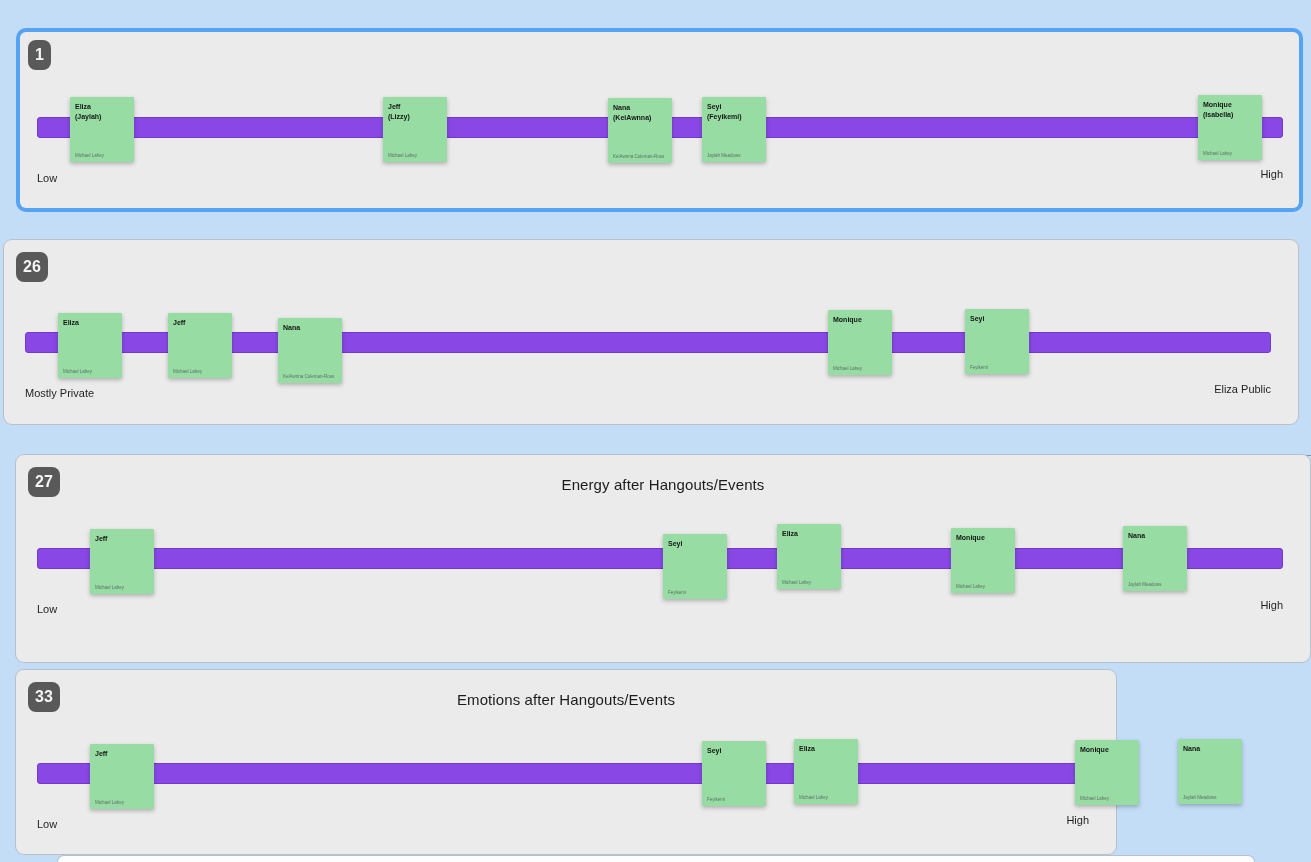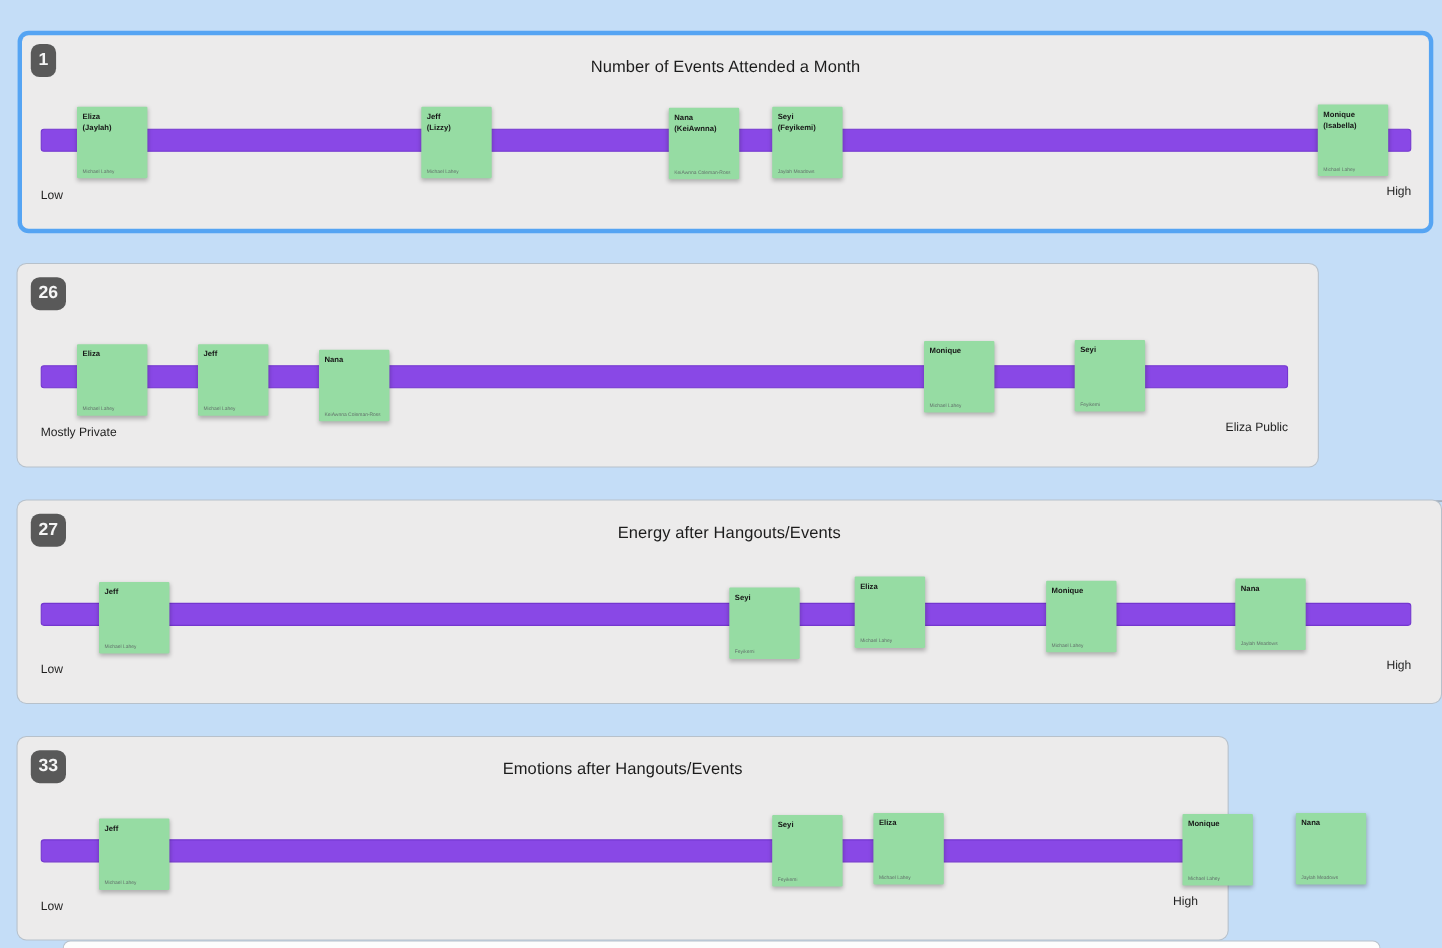--- a/index.html
+++ b/index.html
@@ -49,21 +49,20 @@
   }
 </style>
 </head>
 <body>
 
 <div class="canvas" id="canvas">
   <div class="edge-line" style="left:150px; top:455px; width:1161px;"></div>
   <div class="next-frame-sliver" style="left:58px; top:856px; width:1196px; height:8px;"></div>
 <section class="frame selected" style="left: 20px; top: 32px; width: 1279px; height: 176px;">
     <div class="badge" style="left: 8px; top: 8px;">1</div>
-    <div class="frame-title" style="top: 20px;">Number of Events Attended a Month</div>
     <div class="bar" style="top: 85px; left: 17px; right: 16px;"></div>
     <div class="scale-label" style="left: 17px; top: 140px;">Low</div>
     <div class="scale-label" style="right: 16px; top: 136px;">High</div>
 
   <div class="sticky" style="left: 50px; top: 65px;">
       <div class="sticky-name">Eliza
 (Jaylah)</div>
       <div class="sticky-author">Michael Lahey</div>
     </div>
       <div class="sticky" style="left: 363px; top: 65px;">
@@ -80,21 +79,21 @@
       <div class="sticky-name">Seyi
 (Feyikemi)</div>
       <div class="sticky-author">Jaylah Meadows</div>
     </div>
       <div class="sticky" style="left: 1178px; top: 63px;">
       <div class="sticky-name">Monique
 (Isabella)</div>
       <div class="sticky-author">Michael Lahey</div>
     </div>
     </section>
-    <section class="frame" style="left: 16px; top: 240px; width: 1182px; height: 184px;">
+    <section class="frame" style="left: 4px; top: 240px; width: 1294px; height: 184px;">
     <div class="badge" style="left: 12px; top: 12px;">26</div>
     <div class="bar" style="top: 92px; left: 21px; right: 27px;"></div>
     <div class="scale-label" style="left: 21px; top: 147px;">Mostly Private</div>
     <div class="scale-label" style="right: 27px; top: 143px;">Eliza Public</div>
 
   <div class="sticky" style="left: 54px; top: 73px;">
       <div class="sticky-name">Eliza</div>
       <div class="sticky-author">Michael Lahey</div>
     </div>
       <div class="sticky" style="left: 164px; top: 73px;">
@@ -107,21 +106,21 @@
     </div>
       <div class="sticky" style="left: 824px; top: 70px;">
       <div class="sticky-name">Monique</div>
       <div class="sticky-author">Michael Lahey</div>
     </div>
       <div class="sticky" style="left: 961px; top: 69px;">
       <div class="sticky-name">Seyi</div>
       <div class="sticky-author">Feyikemi</div>
     </div>
     </section>
-    <section class="frame" style="left: 16px; top: 455px; width: 1294px; height: 184px;">
+    <section class="frame" style="left: 16px; top: 455px; width: 1294px; height: 207px;">
     <div class="badge" style="left: 12px; top: 12px;">27</div>
     <div class="frame-title" style="top: 21px;">Energy after Hangouts/Events</div>
     <div class="bar" style="top: 93px; left: 21px; right: 27px;"></div>
     <div class="scale-label" style="left: 21px; top: 148px;">Low</div>
     <div class="scale-label" style="right: 27px; top: 144px;">High</div>
 
   <div class="sticky" style="left: 74px; top: 74px;">
       <div class="sticky-name">Jeff</div>
       <div class="sticky-author">Michael Lahey</div>
     </div>

